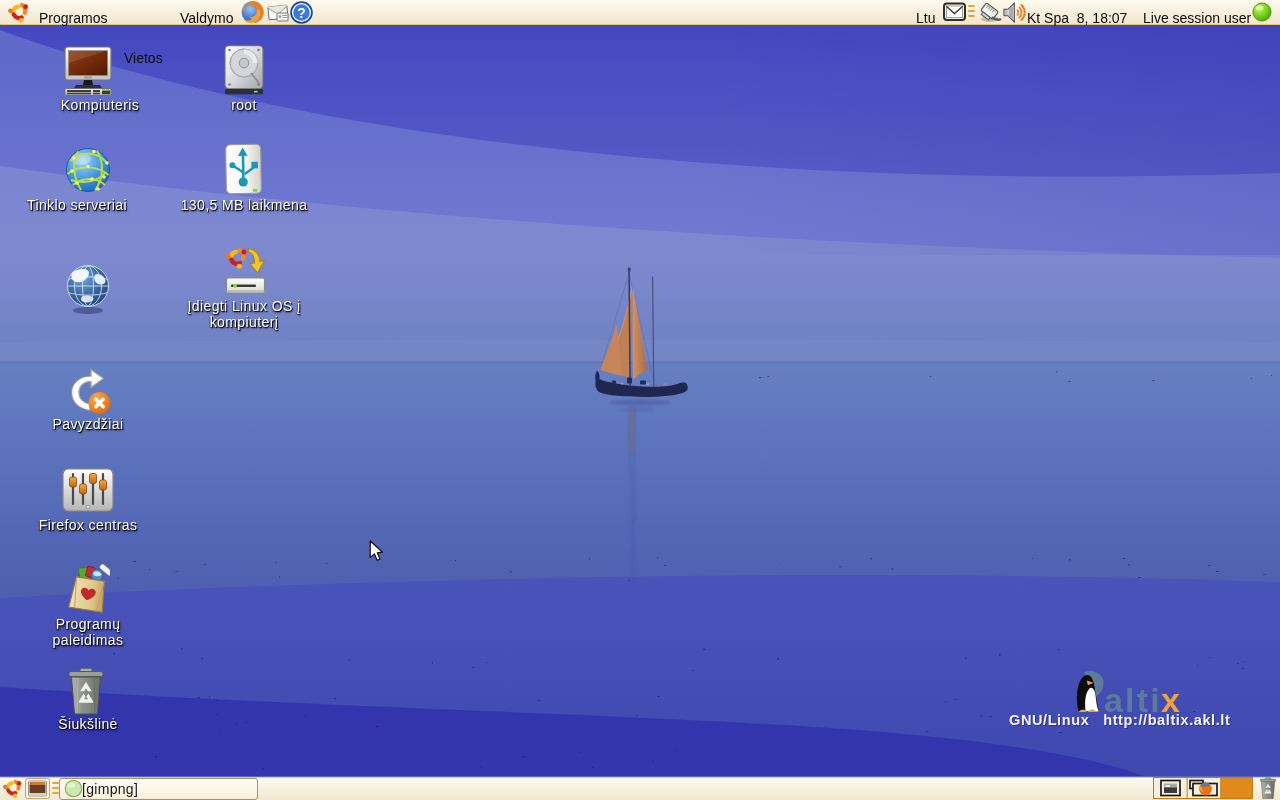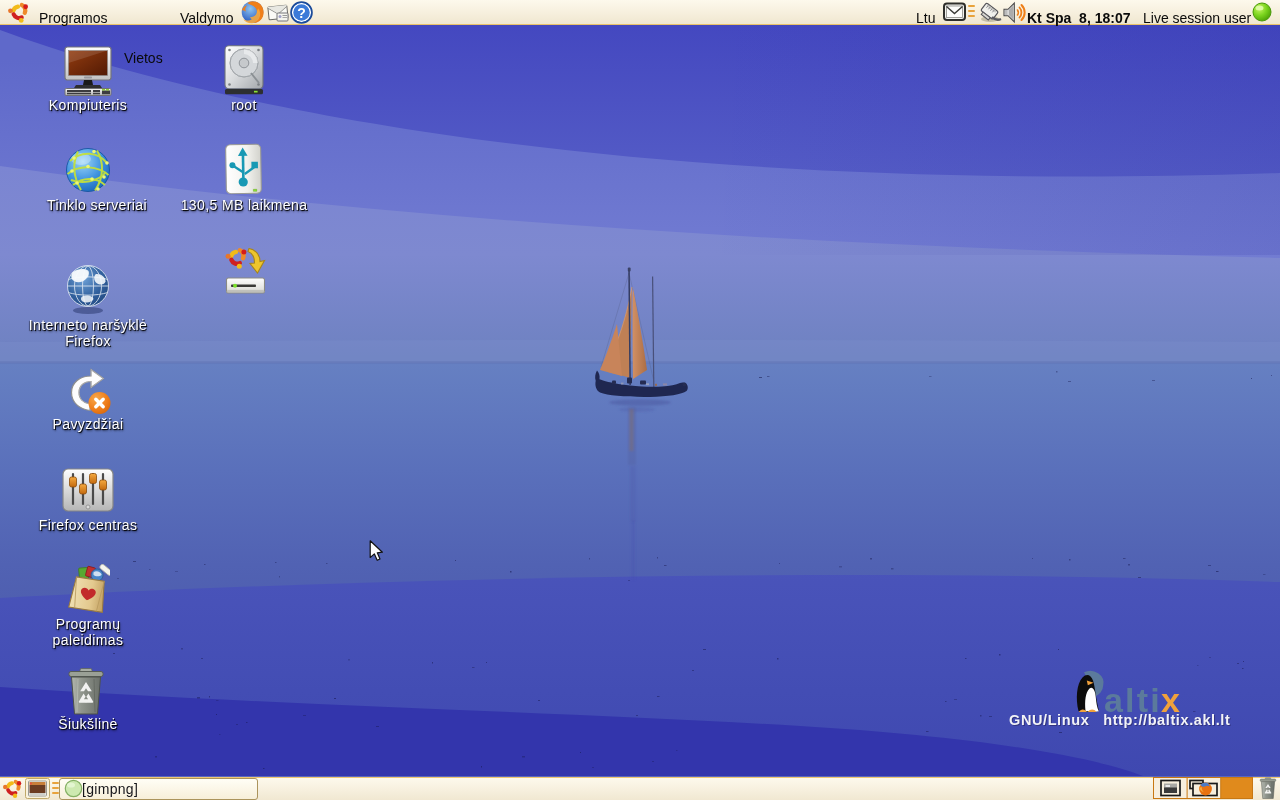--- a/index.html
+++ b/index.html
@@ -303,21 +303,21 @@
 <svg class="pico" style="left:1002px;top:1px" width="24" height="23" viewBox="0 0 24 23">
 <path d="M2,8.3 L6,8.3 L12.3,2 L12.3,21 L6,14.7 L2,14.7 Z" fill="#e4e4e4" stroke="#4a4a4a" stroke-width="1.1"></path>
 <path d="M6.8,8.9 L11.2,4.5 L11.2,18.5 L6.8,14.1 Z" fill="#ababab"></path>
 <path d="M2.8,9 L5.5,9 L5.5,14 L2.8,14 Z" fill="#bcbcbc"></path>
 <g fill="none" stroke="#ee7f18" stroke-linecap="round">
 <path d="M15.5,9 A 4.5,4.5 0 0 1 15.5,14" stroke-width="1.6"></path>
 <path d="M17.5,6.5 A 7.5,7.5 0 0 1 17.5,16.5" stroke-width="1.8"></path>
 <path d="M19.5,4 A 10.5,10.5 0 0 1 19.5,19" stroke-width="2"></path>
 </g>
 </svg>
-<div class="ptxt" style="left:1027px;font-weight:bold;">Kt Spa&nbsp; 8, 18:07</div>
+<div class="ptxt" style="left:1027px;">Kt Spa&nbsp; 8, 18:07</div>
 <div class="ptxt" style="left:1143px;">Live session user</div>
 <svg class="pico" style="left:1252px;top:2px" width="20" height="20" viewBox="0 0 20 20">
 <circle cx="10" cy="10" r="9" fill="url(#orb)" stroke="#4a9a0a" stroke-width="1"></circle>
 <ellipse cx="7.5" cy="6" rx="4" ry="2.5" fill="#eaffbf" opacity="0.75"></ellipse>
 </svg>
 
 <svg class="pico" style="left:2px;top:778px" width="22" height="21" viewBox="0 0 24 24">
       <use href="#cof"></use>
     </svg>
 <svg class="pico" style="left:25px;top:778px" width="25" height="21" viewBox="0 0 25 21">
@@ -387,21 +387,21 @@
 <g fill="#3c3c40">
 <rect x="3" y="44" width="24" height="2"></rect>
         <rect x="3" y="46.7" width="24" height="1.6"></rect>
 <rect x="29" y="44" width="7" height="2"></rect>
         <rect x="29" y="46.7" width="7" height="1.6"></rect>
 <rect x="38" y="44.5" width="8" height="3.8"></rect>
 </g>
 <rect x="38" y="43.2" width="3" height="1.2" fill="#7ac70f"></rect>
 <rect x="42" y="43.2" width="3" height="1.2" fill="#7ac70f"></rect>
 </svg>
-<div class="lbl" style="left:28px;top:97px;width:120px;">Kompiuteris</div>
+<div class="lbl" style="left:40px;top:97px;width:120px;">Kompiuteris</div>
 
 <svg class="ico" style="left:221px;top:45px" width="46" height="50" viewBox="0 0 46 50">
 <defs>
 <linearGradient id="hdg" x1="0" y1="0" x2="1" y2="1">
 <stop offset="0" stop-color="#ffffff"></stop>
           <stop offset="0.5" stop-color="#d8dadc"></stop>
           <stop offset="1" stop-color="#a2a6aa"></stop>
         </linearGradient>
 </defs>
 <rect x="4" y="0.8" width="38" height="43" rx="4" fill="url(#hdg)" stroke="#6e7378" stroke-width="1.1"></rect>
@@ -444,21 +444,21 @@
         <circle cx="30" cy="5.5" r="1.8"></circle>
         <circle cx="43" cy="17" r="1.8"></circle>
 <circle cx="8" cy="25" r="1.8"></circle>
         <circle cx="24" cy="20.5" r="1.8"></circle>
         <circle cx="40" cy="31" r="1.8"></circle>
 <circle cx="13" cy="37" r="1.8"></circle>
         <circle cx="28" cy="33" r="1.8"></circle>
         <circle cx="34" cy="43" r="1.8"></circle>
 </g>
 </svg>
-<div class="lbl" style="left:22px;top:197px;width:150px;">Tinklo serveriai</div>
+<div class="lbl" style="left:2px;top:197px;width:150px;">Tinklo serveriai</div>
 
 <svg class="ico" style="left:222px;top:143px" width="44" height="53" viewBox="0 0 44 53">
 <defs>
 <linearGradient id="usbg" x1="0" y1="0" x2="1" y2="0">
 <stop offset="0" stop-color="#ffffff"></stop>
           <stop offset="0.6" stop-color="#f2f2ee"></stop>
           <stop offset="1" stop-color="#d2d2cc"></stop>
         </linearGradient>
 </defs>
 <g transform="rotate(-1 22 26)">
@@ -493,39 +493,39 @@
 <ellipse cx="25" cy="23" rx="5.5" ry="20"></ellipse>
 <path d="M5,16.5 C 17,13 33,13 45,16.5"></path>
 <path d="M4.5,23 L45.5,23"></path>
 <path d="M5,29.5 C 17,33 33,33 45,29.5"></path>
 </g>
 <path d="M10,9 C 15,5.5 22,5 25.5,8 C 27,11 24,16 19.5,18.5 C 14.5,20.5 9.5,18.5 8.5,15 C 8,12.8 8.8,10.5 10,9 Z" fill="#f4f8fc" opacity="0.95"></path>
 <path d="M33,11 C 38,10.5 42.5,14 42.5,18.5 C 41.5,22 37,22.5 33.5,20 C 30.5,17.5 30.5,13 33,11 Z" fill="#f4f8fc" opacity="0.9"></path>
 <path d="M19,33.5 C 24,31.5 30,32.5 30.5,36 C 29,39.5 23,40.5 19.5,38.5 C 17.5,37 17.5,35 19,33.5 Z" fill="#f4f8fc" opacity="0.85"></path>
 <ellipse cx="17" cy="12" rx="9" ry="5.5" fill="#ffffff" opacity="0.3"></ellipse>
 </svg>
-<div class="lbl" style="left:18px;top:317px;width:140px;">Interneto naršyklė<br>Firefox</div>
 
 <svg class="ico" style="left:220px;top:246px" width="48" height="50" viewBox="0 0 48 50">
 <defs>
 <linearGradient id="dvg" x1="0" y1="0" x2="0" y2="1">
 <stop offset="0" stop-color="#fefefe"></stop>
           <stop offset="0.7" stop-color="#e4e4e0"></stop>
           <stop offset="1" stop-color="#c6c6c0"></stop>
         </linearGradient>
 </defs>
 <g transform="translate(5,0)">
         <use href="#cof"></use>
       </g>
 <path d="M29,2.5 C 35.5,3.5 40,9 40,15.5 L 44.5,14.5 L 37.5,27 L 30,17.5 L 34.5,17 C 34.5,11.5 32.5,7 28,5.5 Z" fill="#edc52c" stroke="#a8851a" stroke-width="1.1"></path>
 <rect x="6.5" y="32" width="38" height="15" rx="2" fill="url(#dvg)" stroke="#8a8a84" stroke-width="1.1"></rect>
 <rect x="11" y="38.5" width="25" height="2.6" rx="0.8" fill="#3a3a38"></rect>
 <circle cx="15" cy="39.8" r="2" fill="#7ae22a"></circle>
 <rect x="6.5" y="44" width="38" height="3" rx="1.5" fill="#b8b8b2" opacity="0.7"></rect>
 </svg>
+<div class="lbl" style="left:174px;top:298px;width:140px;">Įdiegti Linux OS į<br>kompiuterį</div>
 
 <svg class="ico" style="left:66px;top:367px" width="48" height="48" viewBox="0 0 48 48">
 <defs>
 <radialGradient id="oball" cx="0.35" cy="0.3" r="0.85">
 <stop offset="0" stop-color="#f8a84c"></stop>
           <stop offset="0.6" stop-color="#ef7d1a"></stop>
           <stop offset="1" stop-color="#d2640a"></stop>
         </radialGradient>
 </defs>
 <g>

